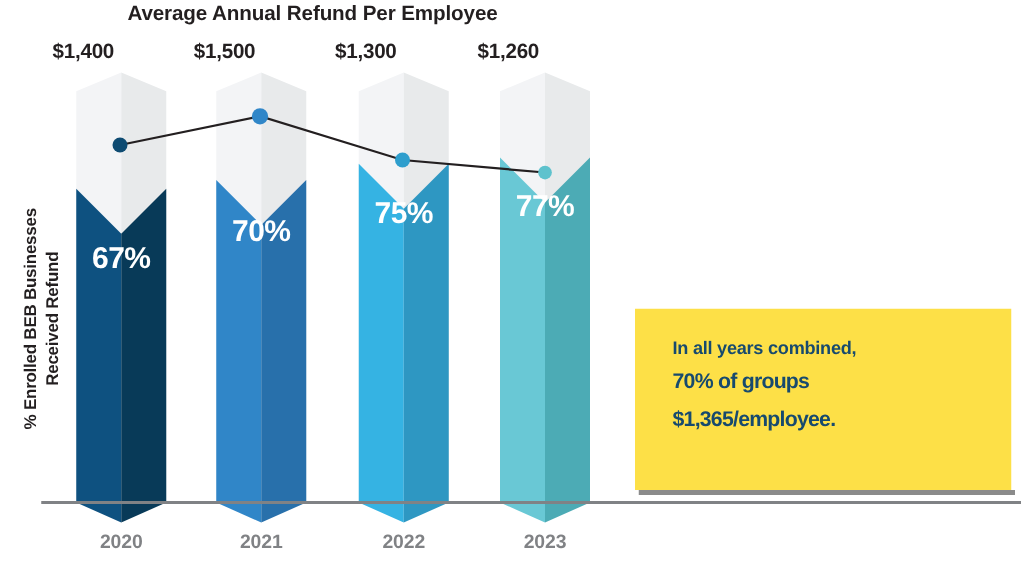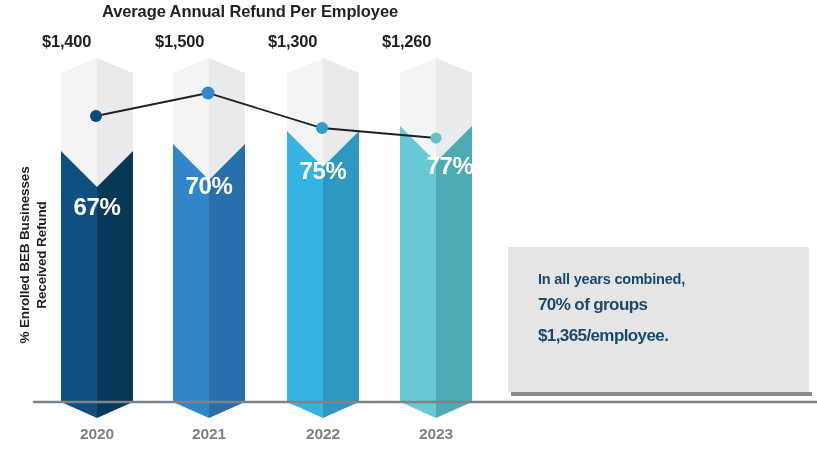--- a/index.html
+++ b/index.html
@@ -80,21 +80,21 @@
     color: #808285;
     letter-spacing: -0.1px;
   }
 
   
   #callout-box {
     left: 508px;
     top: 247px;
     width: 301px;
     height: 145px;
-    background: #e5e5e5;
+    background: #fde047;
     box-sizing: border-box;
     padding: 22px 0 0 30px;
     color: #174a6e;
   }
   .callout-small {
     font-size: 14.5px;
     font-weight: bold;
     line-height: 20px;
     letter-spacing: -0.2px;
   }
@@ -175,21 +175,21 @@
 
     <circle cx="96" cy="116" r="6" fill="#0e4b72"></circle>
     <circle cx="208" cy="93" r="6.5" fill="#3086c8"></circle>
     <circle cx="322" cy="128" r="6" fill="#2e9ecd"></circle>
     <circle cx="436" cy="138" r="5.5" fill="#5ec2cd"></circle>
   </svg>
 
   <div class="abs pct-label" style="left:61px;  top:193px;">67%</div>
   <div class="abs pct-label" style="left:173px; top:172px;">70%</div>
   <div class="abs pct-label" style="left:287px; top:157px;">75%</div>
-  <div class="abs pct-label" style="left:400px; top:152px;padding-left:14px;">77%</div>
+  <div class="abs pct-label" style="left:400px; top:152px;">77%</div>
 
   <div class="abs year-label" style="left:42px;">2020</div>
   <div class="abs year-label" style="left:154px;">2021</div>
   <div class="abs year-label" style="left:268px;">2022</div>
   <div class="abs year-label" style="left:381px;">2023</div>
 
   <div class="abs" id="callout-shadow"></div>
 
   <div class="abs" id="callout-box">
     <div class="callout-small">In all years combined,</div>

